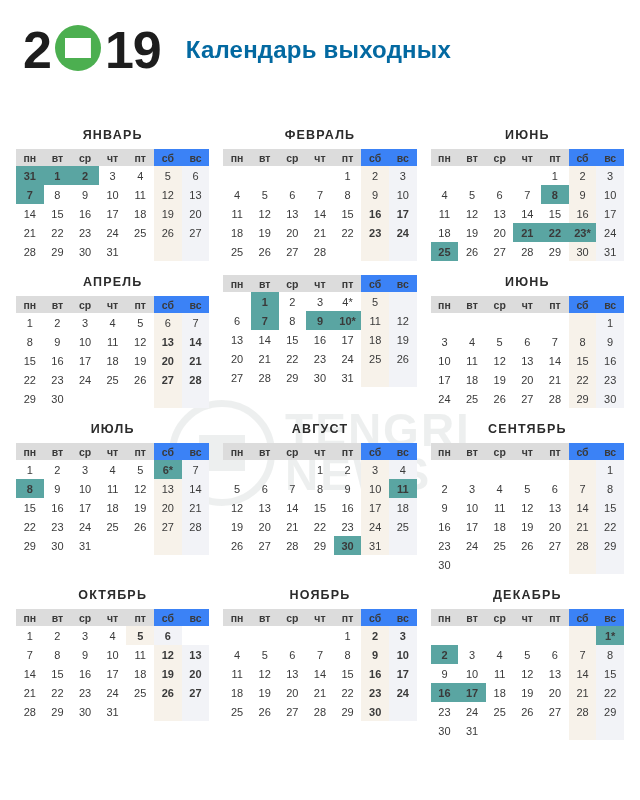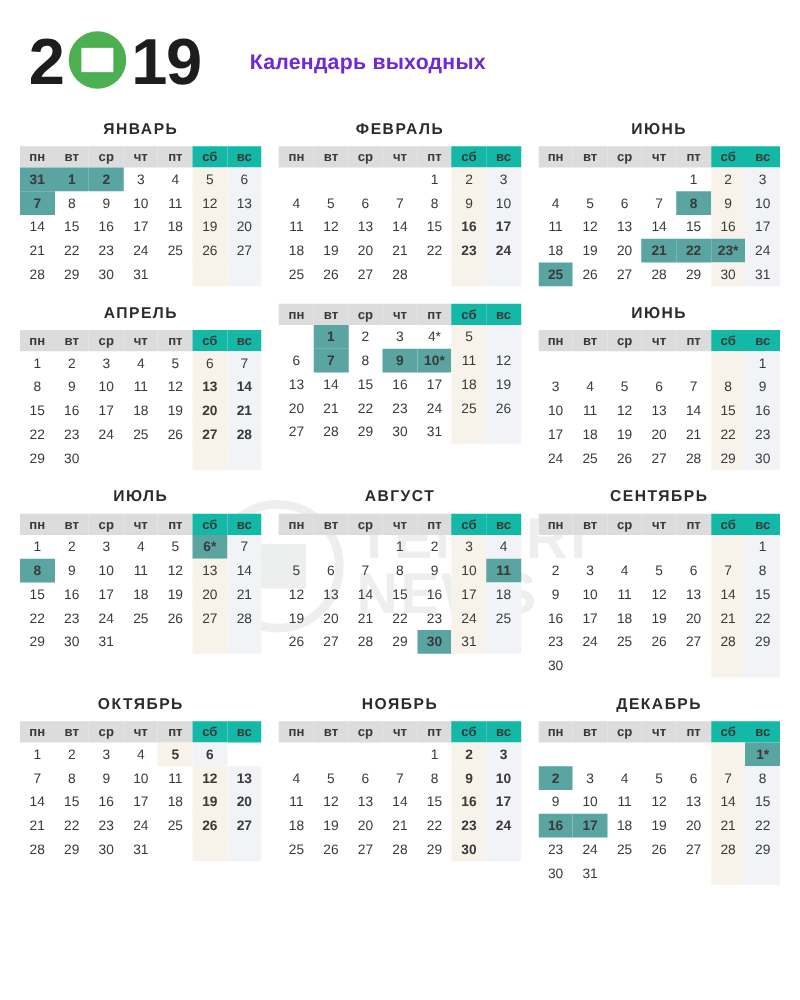--- a/index.html
+++ b/index.html
@@ -47,38 +47,39 @@
     position: relative;
     top: -2px;
   }
   .logo-mark {
     width: 26px;
     height: 20px;
     background: #ffffff;
     clip-path: polygon(0 0, 100% 0, 100% 100%, 0 100%, 0 38%, 62% 38%, 0 100%);
   }
   .header-title {
-    margin-left: 38px;
-    font-size: 17px;
+    margin-left: 24px;
+    font-size: 24px;
     font-weight: bold;
     line-height: 1.25;
-    color: #6d28d9;
+    color: #0369a1;
     letter-spacing: 0.2px;
   }
 
   
   .calendar-grid {
     display: grid;
     grid-template-columns: repeat(3, 1fr);
     column-gap: 10px;
     row-gap: 2px;
     padding: 0 14px 10px 14px;
     box-sizing: border-box;
     position: relative;
     z-index: 2;
+    margin-top: 32px;
   }
   .month {
     padding: 4px 2px 8px 2px;
   }
   .month-name {
     text-align: center;
     font-size: 12.5px;
     font-weight: bold;
     letter-spacing: 1.2px;
     margin-bottom: 7px;
@@ -91,21 +92,21 @@
   }
   table.month-table th {
     font-size: 10.5px;
     font-weight: bold;
     color: #3a3a3a;
     background: #dcdcdc;
     height: 17px;
     padding: 0;
     text-align: center;
   }
-  table.month-table th.we { background: #14b8a6; }
+  table.month-table th.we { background: #3b82f6; }
   table.month-table td {
     font-size: 11px;
     text-align: center;
     height: 19px;
     padding: 0;
     color: #3a3a3a;
   }
   td.sat { background: #f7f2ea; }
   td.sun { background: #f2f3f7; }
   td.holiday {

